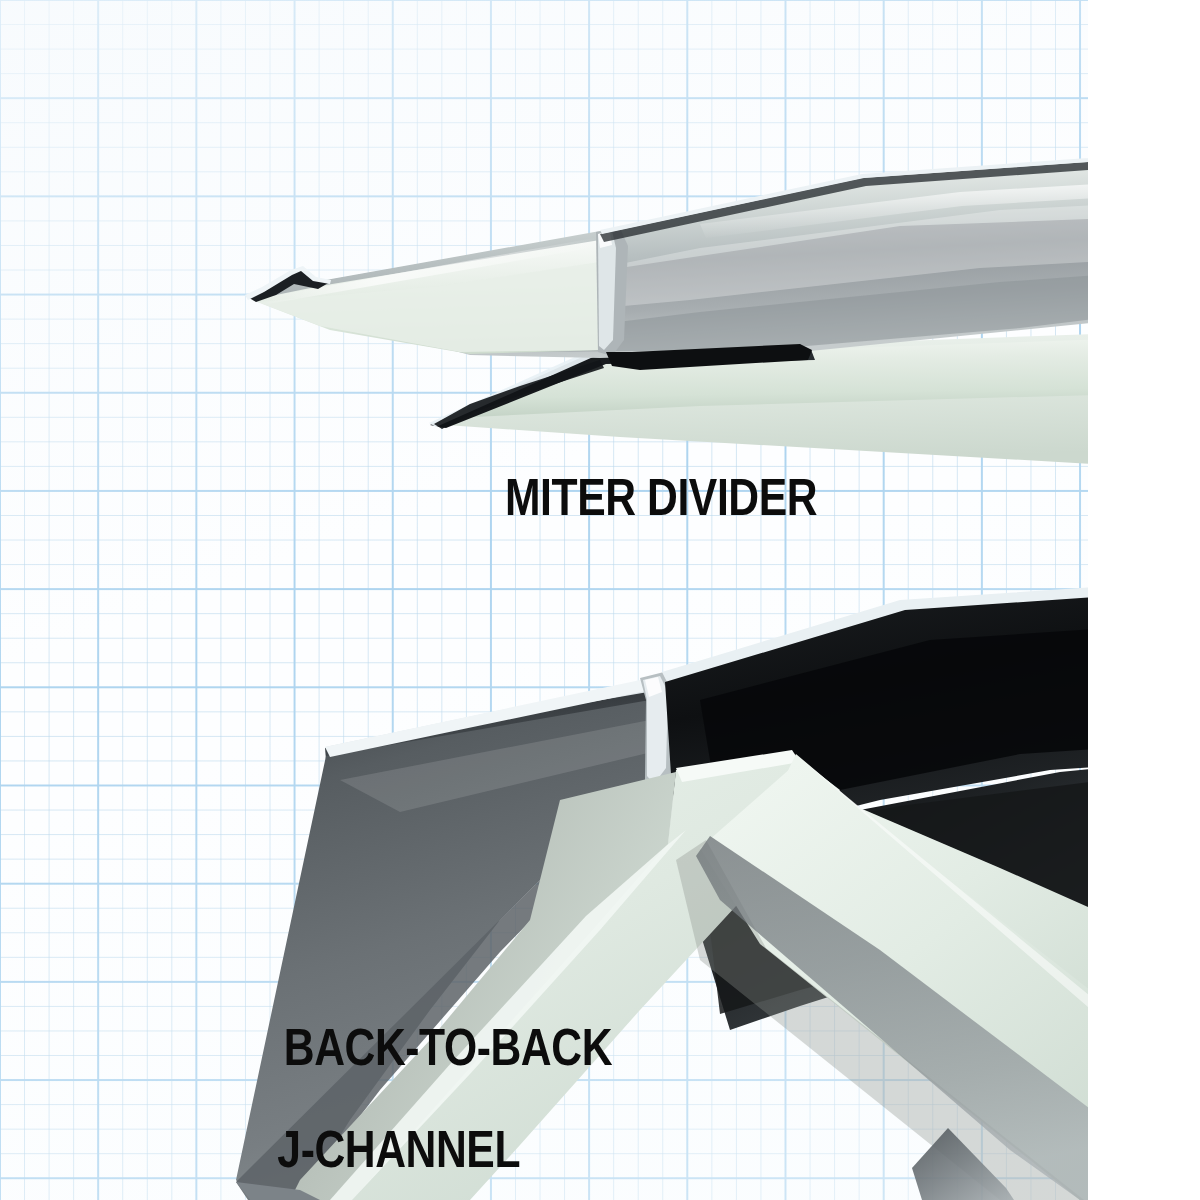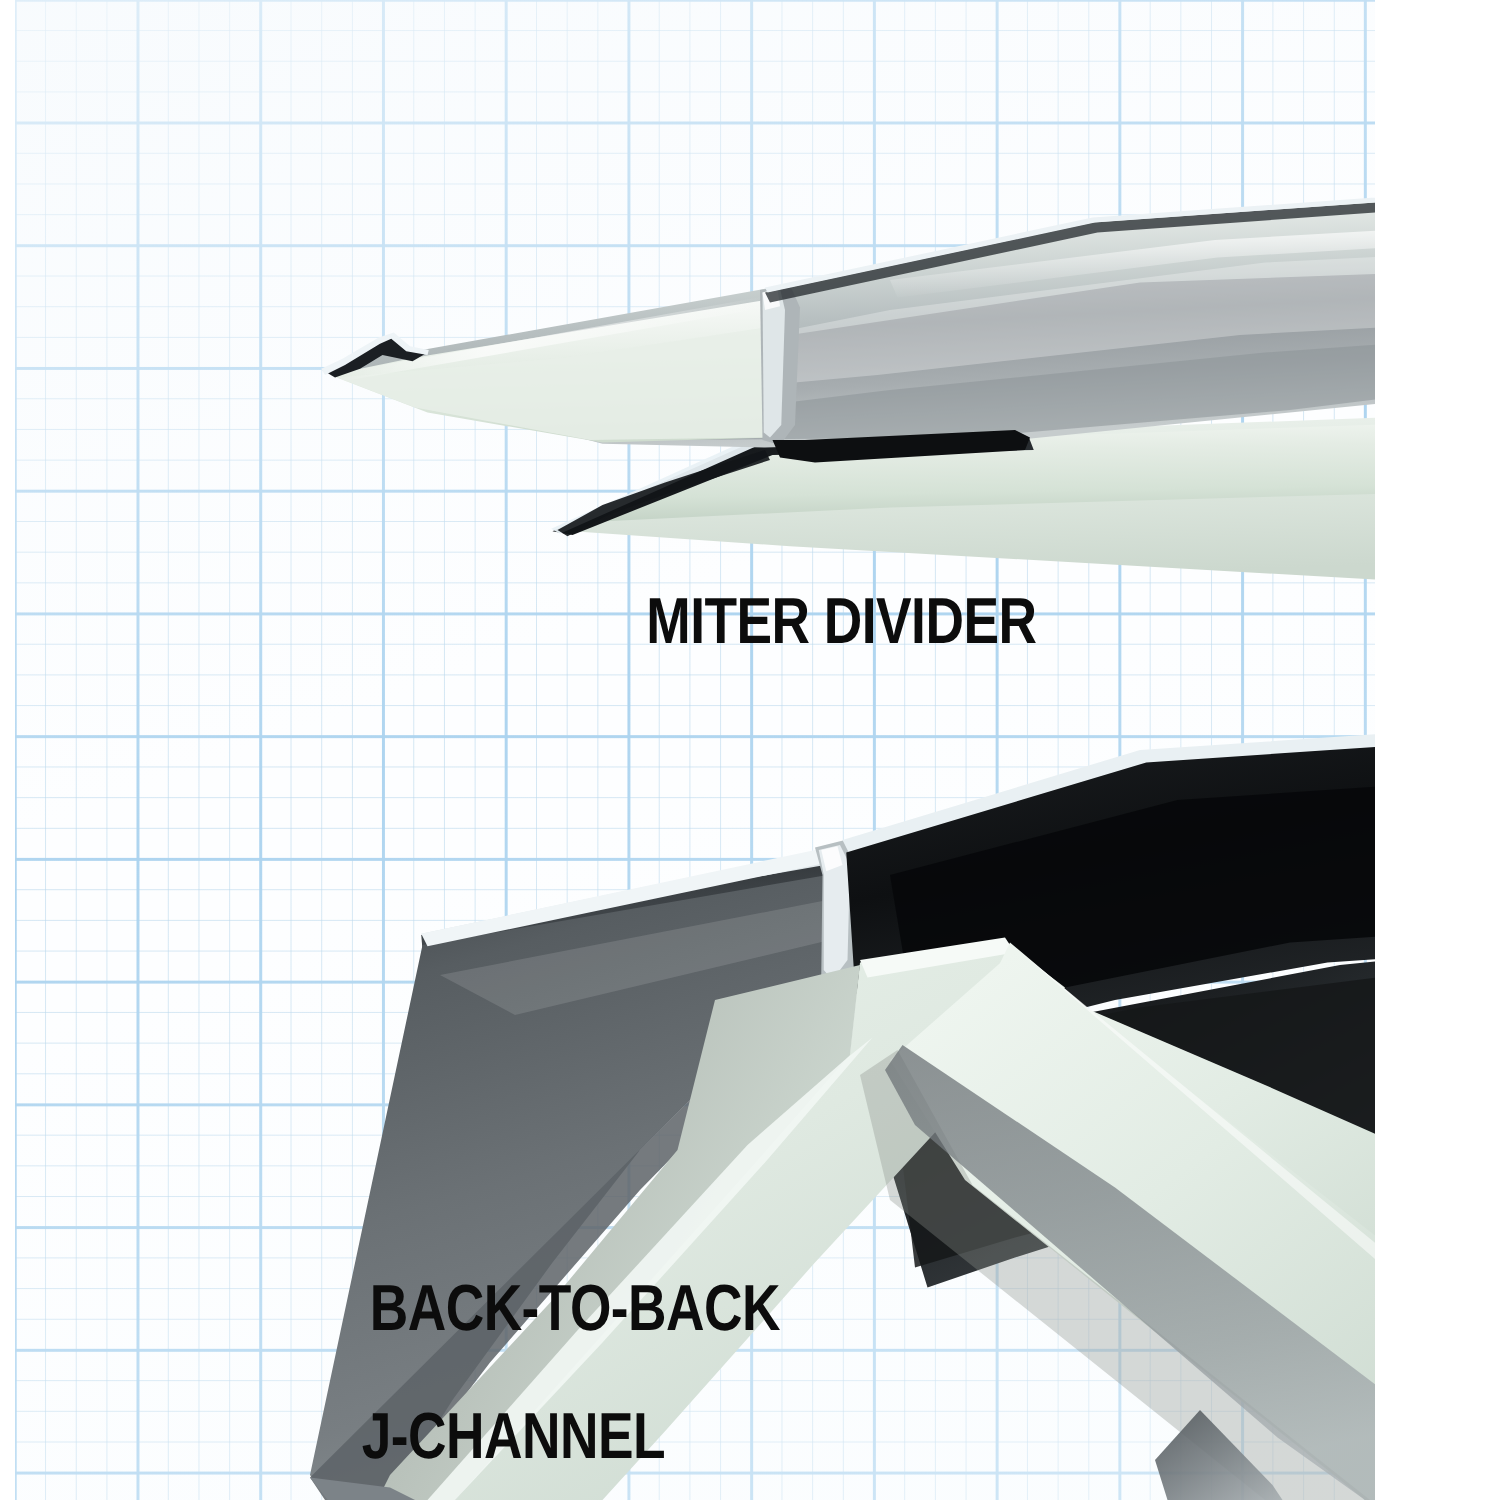--- a/index.html
+++ b/index.html
@@ -7,21 +7,20 @@
     padding: 0;
     background: #ffffff;
   }
   #stage {
     position: relative;
     width: 1088px;
     height: 1200px;
     overflow: hidden;
     background: #22c55e;
     font-family: "Liberation Sans", sans-serif;
-    margin-left: 12px;
   }
 
   
   #grid {
     position: absolute;
     inset: 0;
     background-color: #fdfeff;
     background-image:
       
       linear-gradient(to right, rgba(150,200,235,0.95) 0px, rgba(150,200,235,0.95) 2.2px, rgba(0,0,0,0) 2.2px),

